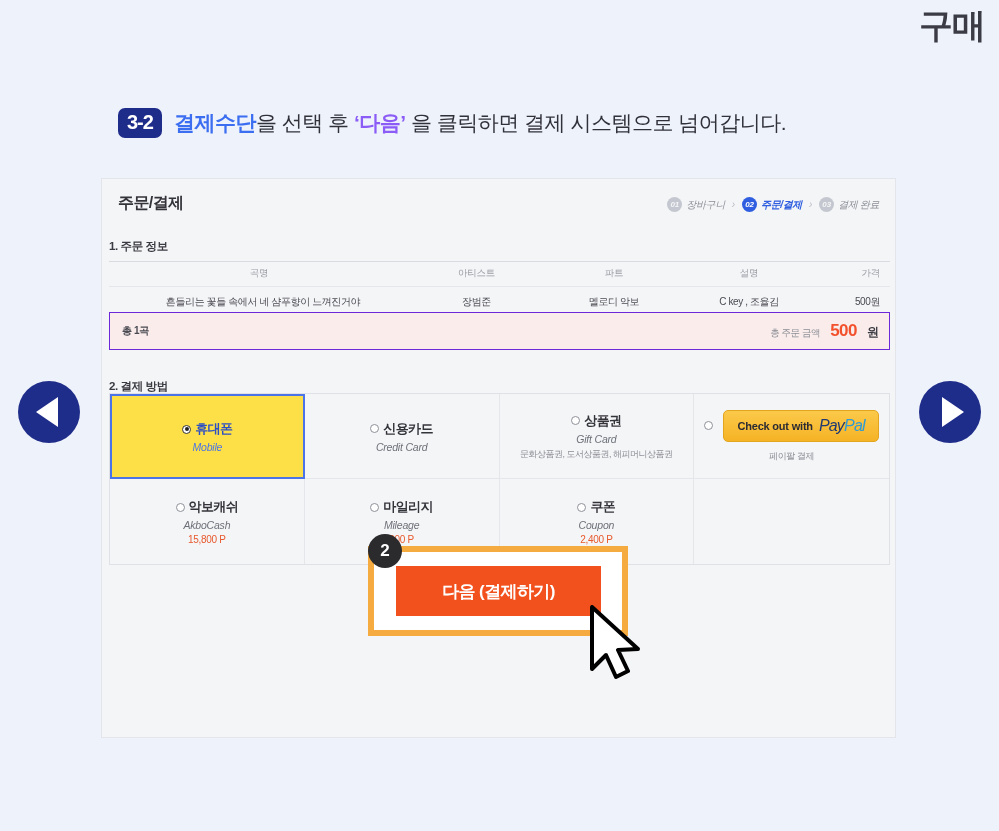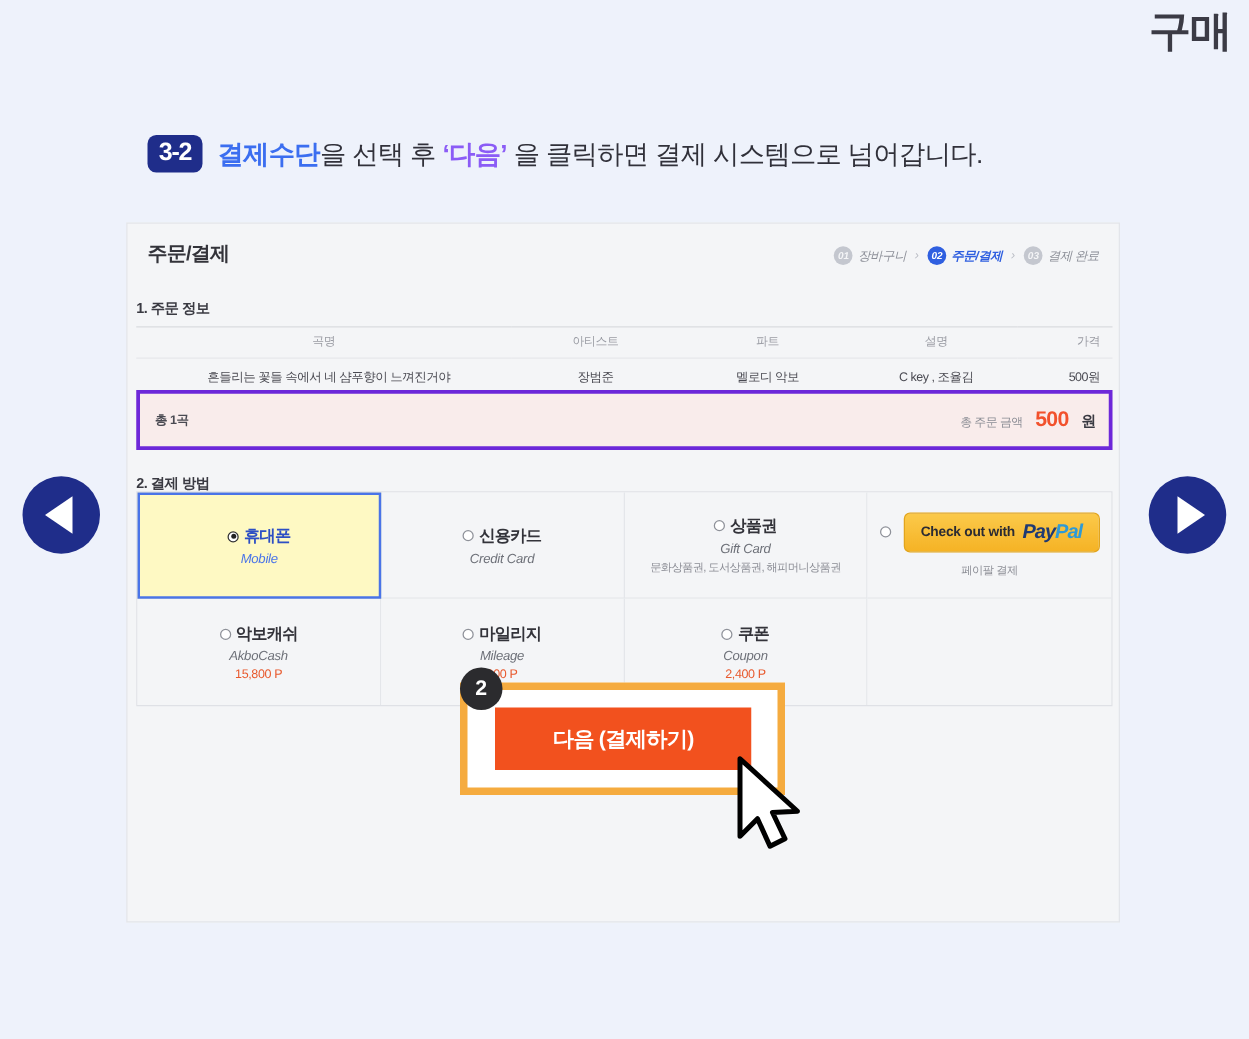--- a/index.html
+++ b/index.html
@@ -86,64 +86,64 @@
   .order-table td {
     font-size: 10px; color: #4a4a52; letter-spacing: -0.4px;
     padding: 8px 0 9px; text-align: center; border-bottom: 1px solid #e6e7eb;
   }
   .order-table td.c-title { text-align: center; padding-left: 8px; }
   .order-table td.c-price { text-align: right; padding-right: 10px; }
   .order-table th.h-title { text-align: center; }
   .order-table th.h-price { text-align: right; padding-right: 10px; }
 
   .total-row {
-    position: absolute; left: 7px; top: 133px; width: 781px; height: 48px;
-    background: #f9eceb; border: 3px solid #6d28d9;
+    position: absolute; left: 7px; top: 133px; width: 781px; height: 38px;
+    background: #f9eceb; border: 1px solid #6d28d9;
     display: flex; align-items: center; padding: 0 10px 0 12px;
   }
   .total-left { font-size: 10px; font-weight: 700; color: #4a4a52; letter-spacing: -0.4px; }
   .total-right { margin-left: auto; display: flex; align-items: baseline; gap: 10px; }
   .total-label { font-size: 9.5px; color: #8b8d95; letter-spacing: -0.4px; margin-left: 36px; }
   .total-amount { font-size: 17px; font-weight: 700; color: #f2512c; letter-spacing: -0.5px; }
   .total-won { font-size: 12px; font-weight: 700; color: #3a3a42; }
 
   
   .pay-grid {
     position: absolute; left: 7px; top: 214px; width: 781px;
     display: grid; grid-template-columns: repeat(4, 1fr);
     border: 1px solid #dfe1e6; background: #f4f5f7;
   }
   .pay-cell {
     height: 85px; border-right: 1px solid #e4e6ea; border-bottom: 1px solid #e4e6ea;
     display: flex; flex-direction: column; align-items: center; justify-content: center;
     gap: 3px; position: relative; cursor: pointer; background: #f4f5f7;
   }
   .pay-cell:nth-child(4n) { border-right: none; }
-  .pay-cell.selected { border: 2px solid #4a74e8; background: #fef9c3; z-index: 3; }
+  .pay-cell.selected { border: 2px solid #4a74e8; background: #fde047; z-index: 3; }
   .pay-cell.empty { cursor: default; }
   .pay-name { font-size: 13px; font-weight: 700; color: #33333a; letter-spacing: -0.6px;
               display: flex; align-items: center; gap: 4px; }
   .pay-cell.selected .pay-name { color: #2d4fc4; }
   .radio { width: 9px; height: 9px; border: 1px solid #8e9199; border-radius: 50%;
            display: inline-block; background: #fff; position: relative; }
   .radio.on { border-color: #333; }
   .radio.on::after { content: ""; position: absolute; left: 1.5px; top: 1.5px;
            width: 4px; height: 4px; border-radius: 50%; background: #222; }
   .pay-en { font-size: 10.5px; font-style: italic; color: #6d7078; letter-spacing: -0.2px; }
   .pay-cell.selected .pay-en { color: #4a74e8; }
   .pay-sub { font-size: 9px; color: #8b8d95; letter-spacing: -0.5px; }
   .pay-points { font-size: 10px; color: #e8592d; font-weight: 400; letter-spacing: -0.3px; }
 
   .paypal-btn {
     background: linear-gradient(#fbc94a, #f5b325);
     border: 1px solid #e2a51d; border-radius: 5px;
     padding: 6px 13px; display: flex; align-items: center; gap: 6px;
   }
   .pp-pre { font-size: 11px; font-weight: 700; color: #2b2b33; letter-spacing: -0.2px; }
-  .pp-logo { font-size: 16px; font-weight: 700; font-style: italic; letter-spacing: -0.8px; }
+  .pp-logo { font-size: 16px; font-weight: 400; font-style: italic; letter-spacing: -0.8px; }
   .pp-pay { color: #1f3a73; } .pp-pal { color: #2e9ad6; }
   .paypal-row { display: flex; align-items: center; gap: 10px; }
   .paypal-sub { font-size: 9px; color: #8b8d95; margin-top: 5px; letter-spacing: -0.4px; }
 
   
   .hl-box {
     position: absolute; left: 368px; top: 546px; width: 260px; height: 90px;
     border: 6px solid #f5ab3f; background: #fff; z-index: 6;
   }
   .next-btn {

